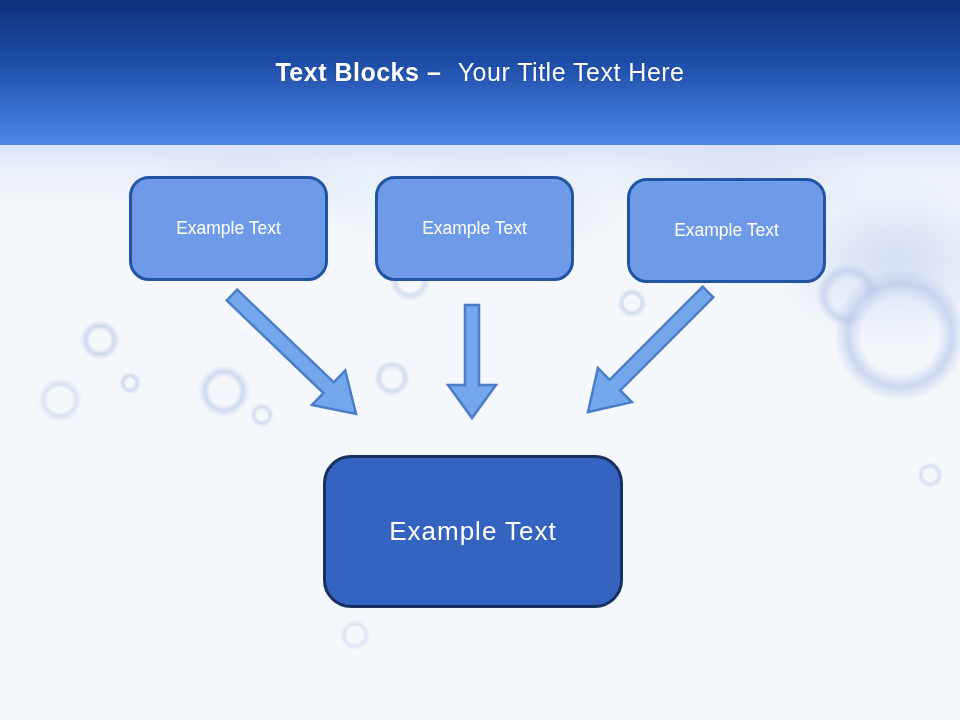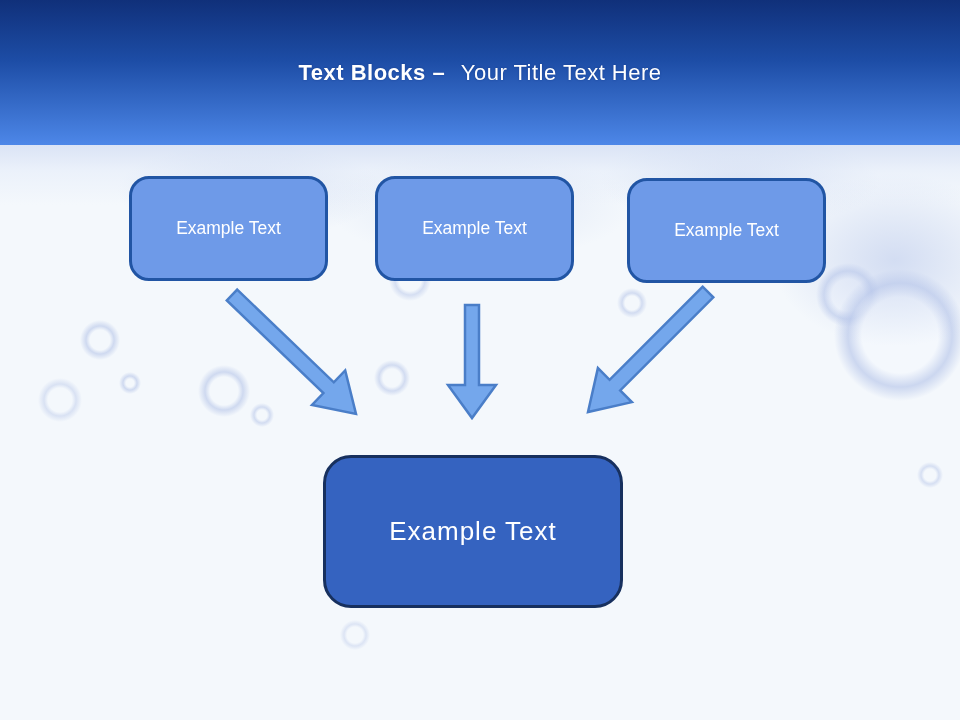--- a/index.html
+++ b/index.html
@@ -11,21 +11,21 @@
   
   .header{
     position:absolute;left:0;top:0;width:100%;height:145px;
     background:linear-gradient(180deg,
       var(--header-gradient-top,#10307a) 0%,
       var(--header-gradient-mid,#1d4da6) 42%,
       var(--header-gradient-bottom,#4d87e8) 100%);
     display:flex;align-items:center;justify-content:center;
   }
   .title{
-    margin:4px;color:#ffffff;font-size:22px;font-weight:400;
+    margin:4px;color:#ffffff;font-size:25px;font-weight:400;
     letter-spacing:.5px;text-shadow:0 0 2px rgba(10,40,110,.45);
     white-space:nowrap;
   }
   .title .t-bold{font-weight:700;}
   .title .t-reg{font-weight:400;margin-left:9px;}
   
   .canvas{position:absolute;left:0;top:145px;width:960px;height:645px;padding-left:44px;}
   .water{
     position:absolute;inset:0;pointer-events:none;
     background-image:

